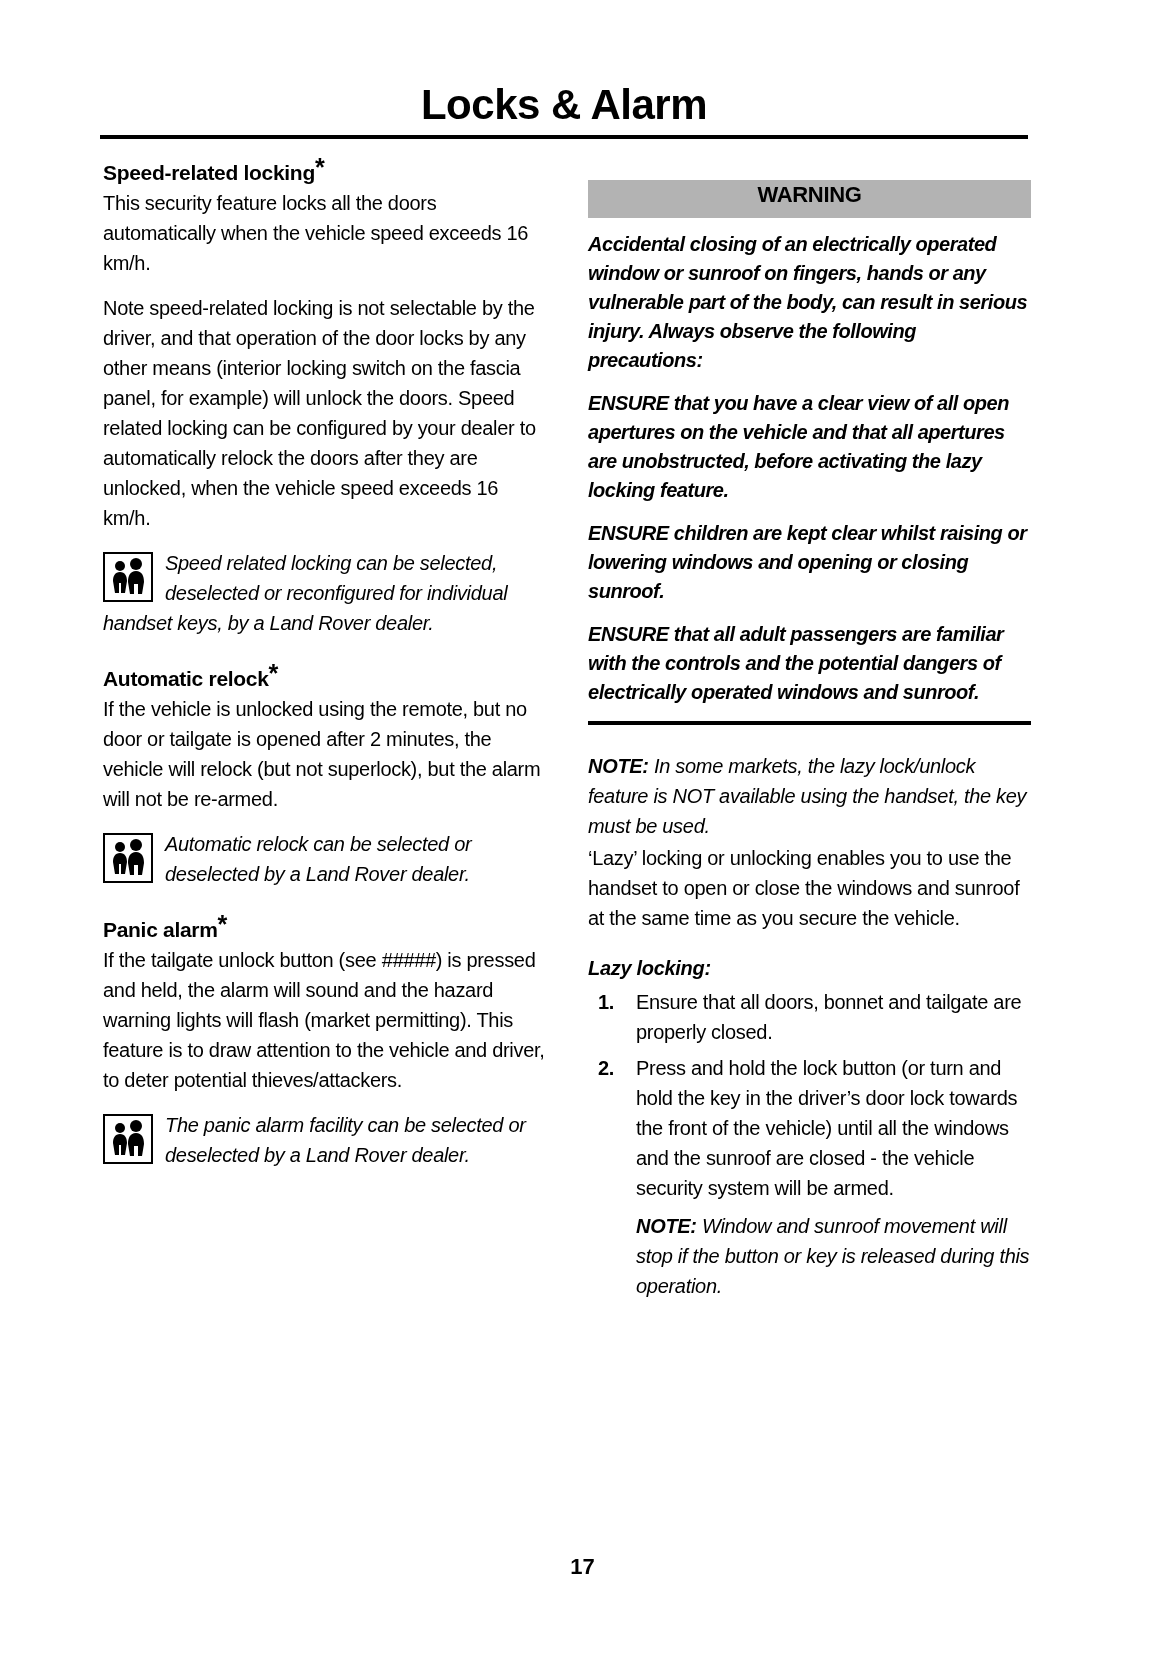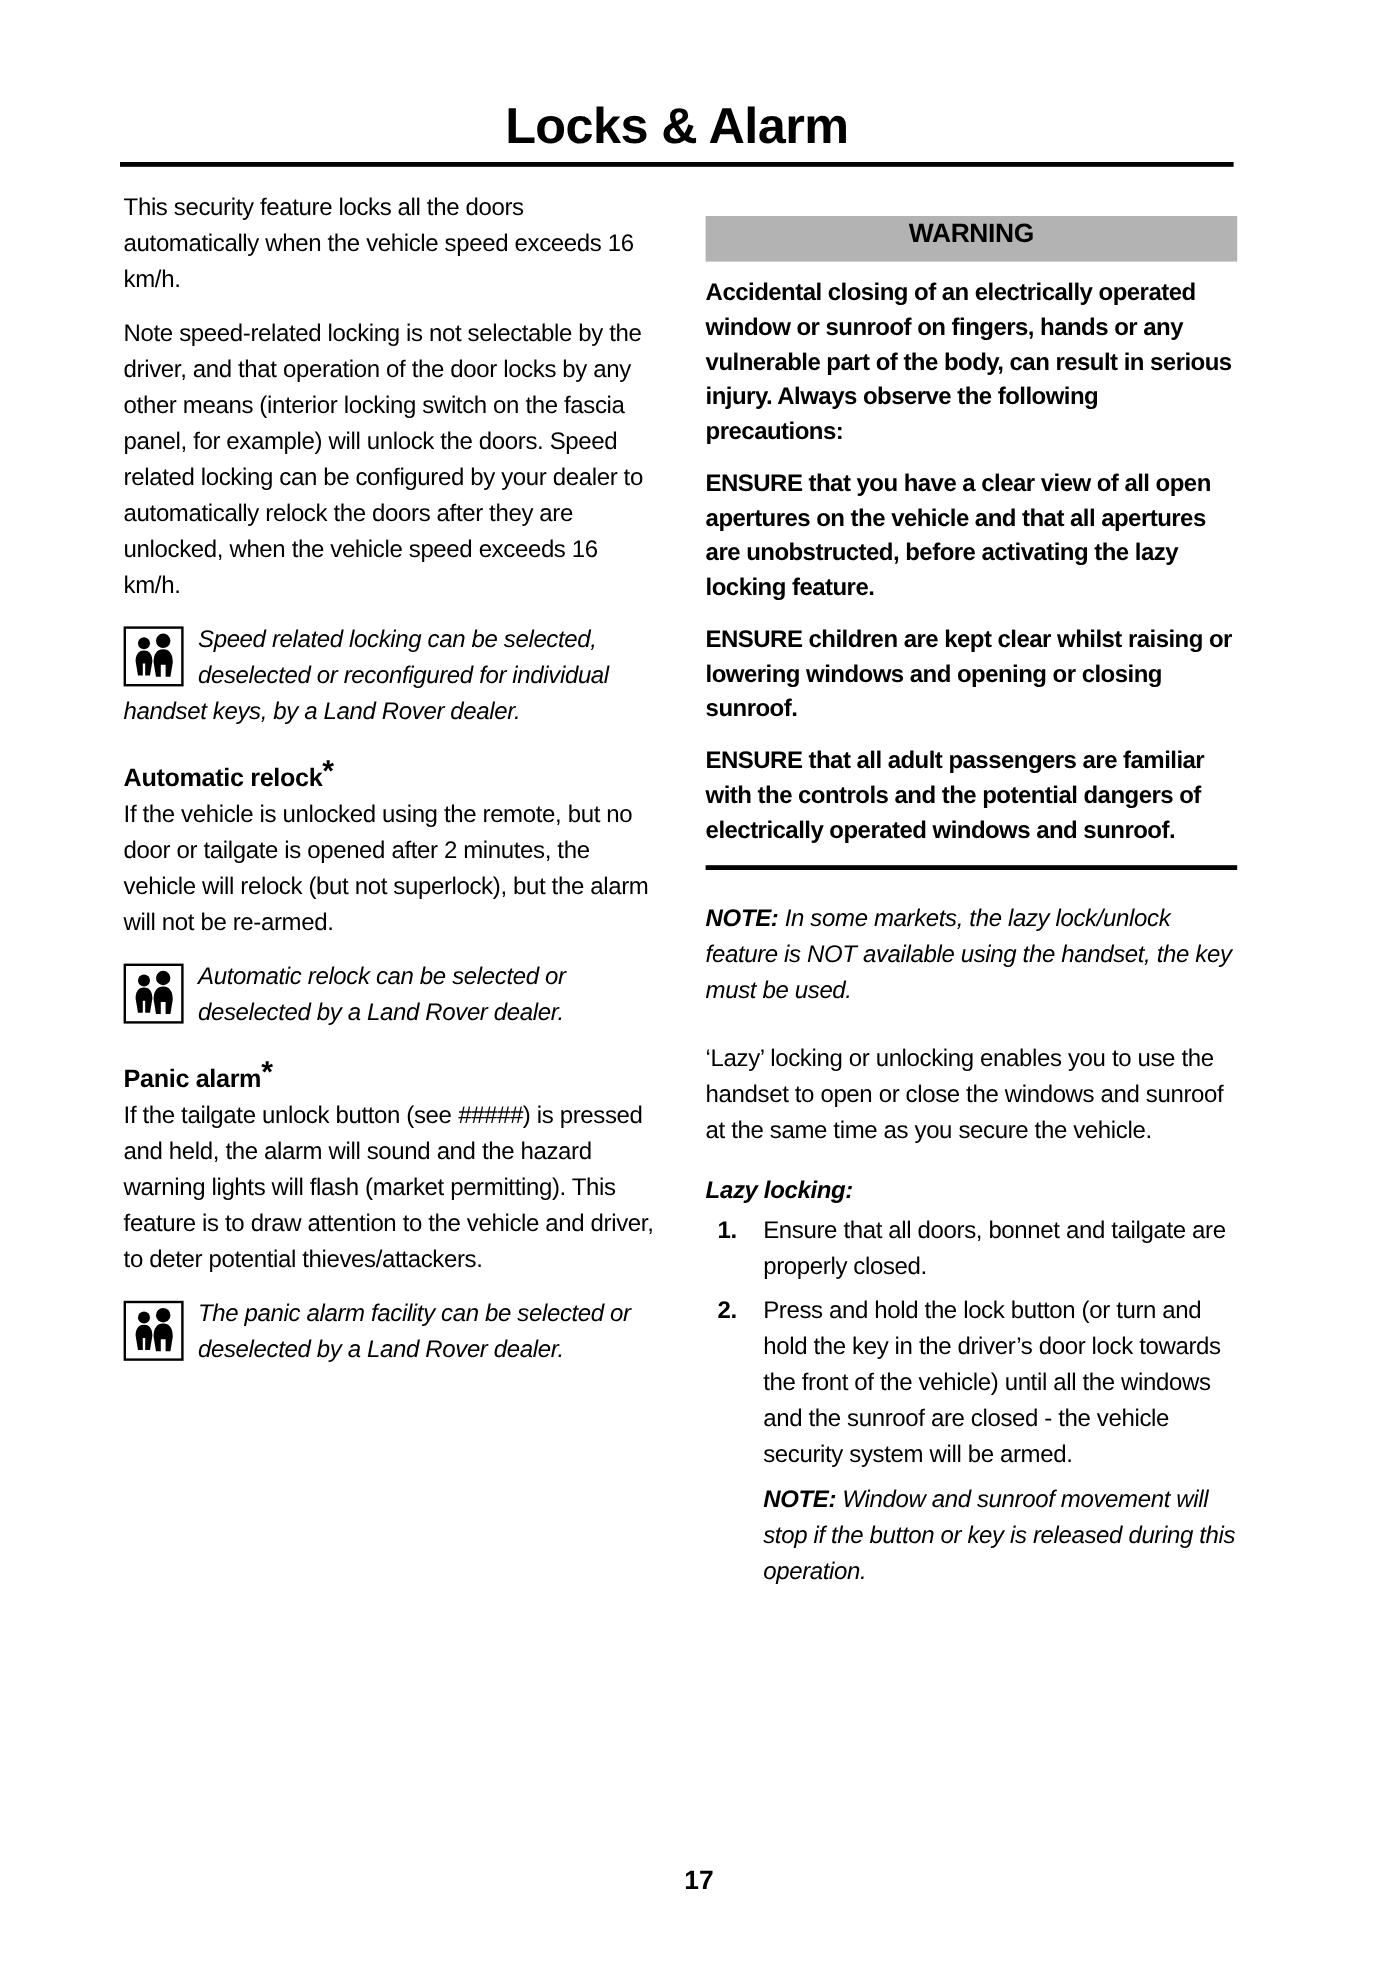--- a/index.html
+++ b/index.html
@@ -35,24 +35,24 @@
   
   .dealer-note { margin-top:6px; font-style:italic; overflow:visible; }
   .dealer-icon { float:left; width:50px; height:50px; border:2px solid #000; margin:4px 12px 2px 0;
                  display:flex; align-items:center; justify-content:center; background:#fff; }
   .dealer-icon svg { display:block; }
 
   
   .warning-box { margin-top:22px; height:38px; background:#b3b3b3; display:flex; align-items:flex-start; justify-content:center; }
   .warning-label { font-size:22px; font-weight:bold; letter-spacing:-0.3px; }
   .warning-body { margin-top:12px; }
-  .warning-para { font-weight:bold; line-height:29px; margin-bottom:14px; letter-spacing:-0.45px; }
+  .warning-para { font-weight:bold; font-style:italic; line-height:29px; margin-bottom:14px; letter-spacing:-0.45px; }
   .warning-end-rule { height:4px; background:#000; margin:10px 0 26px 0; }
 
-  .note-para { font-style:italic; margin-bottom:26px; }
+  .note-para { font-style:italic; margin-bottom:2px; }
   .note-label { font-weight:bold; font-style:italic; }
 
   .lazy-heading { font-weight:bold; font-style:italic; font-size:20px; line-height:30px; margin-bottom:4px;margin-top:20px; }
 
   ol.steps { list-style:none; margin:0 0 8px 0; }
   ol.steps li { display:flex; padding-left:10px; margin-bottom:6px; }
   ol.steps .num { width:38px; flex-shrink:0; font-weight:bold; }
   ol.steps .step-text { flex:1; }
 
   .note-indent { margin-left:48px; font-style:italic; }
@@ -67,20 +67,21 @@
 <div class="page">
 
   <div class="title-block">
     <div class="page-title">Locks &amp; Alarm</div>
     <div class="title-rule" style="background: rgb(0, 0, 0);"></div>
   </div>
 
   <div class="col col-left">
 
     <div class="section">
+      <h2 class="sec-heading"><span>Speed-related locking</span><span class="star">*</span></h2>
       <p class="body-para">This security feature locks all the doors automatically when the vehicle speed exceeds 16 km/h.</p>
       <p class="body-para">Note speed-related locking is not selectable by the driver, and that operation of the door locks by any other means (interior locking switch on the fascia panel, for example) will unlock the doors. Speed related locking can be configured by your dealer to automatically relock the doors after they are unlocked, when the vehicle speed exceeds 16 km/h.</p>
       <div class="dealer-note">
         <span class="dealer-icon">
           <svg width="40" height="40" viewBox="0 0 40 40" aria-hidden="true">
             <circle cx="12" cy="9" r="5" fill="#000"></circle>
             <path d="M12 15 C7 15 5 19 5 24 L7 36 L11 36 L11 26 L13 26 L13 36 L17 36 L19 24 C19 19 17 15 12 15 Z" fill="#000"></path>
             <circle cx="28" cy="7" r="6" fill="#000"></circle>
             <path d="M28 14 C22 14 20 19 20 25 L22 37 L26 37 L26 27 L30 27 L30 37 L34 37 L36 25 C36 19 34 14 28 14 Z" fill="#000"></path>
           </svg>

